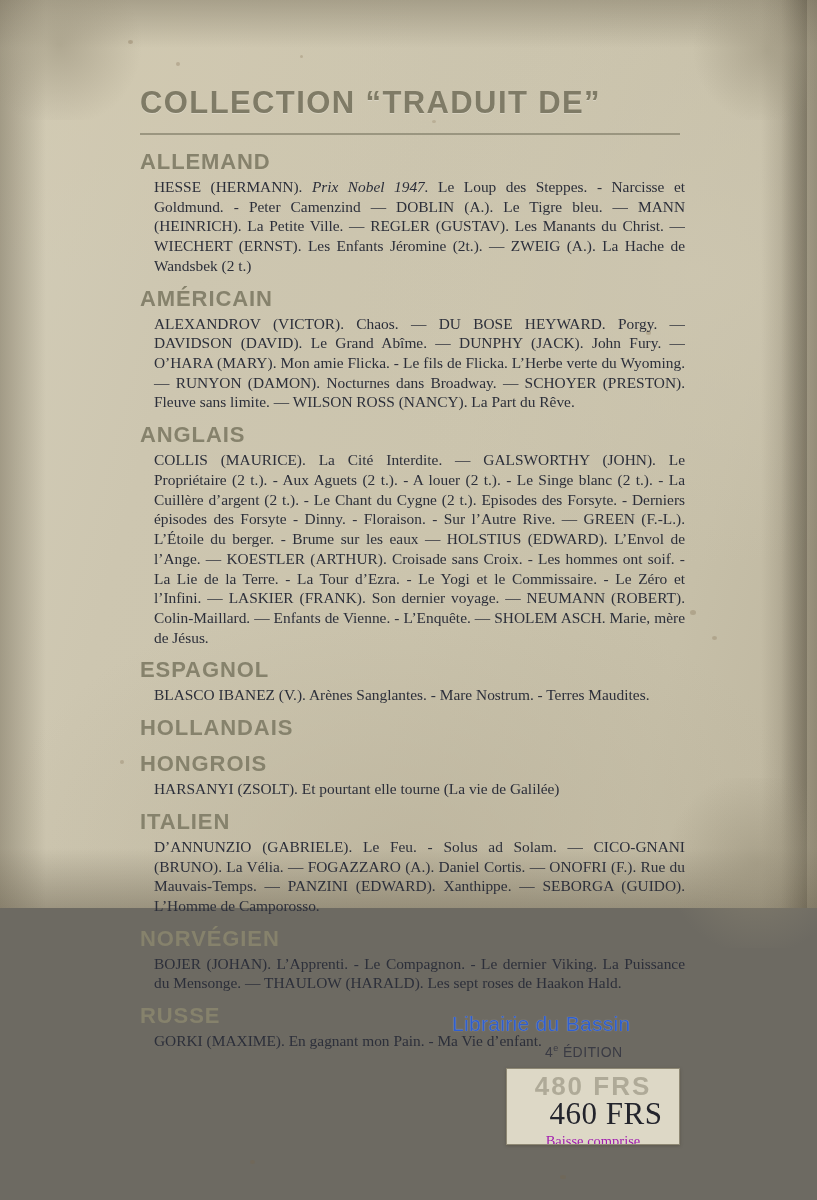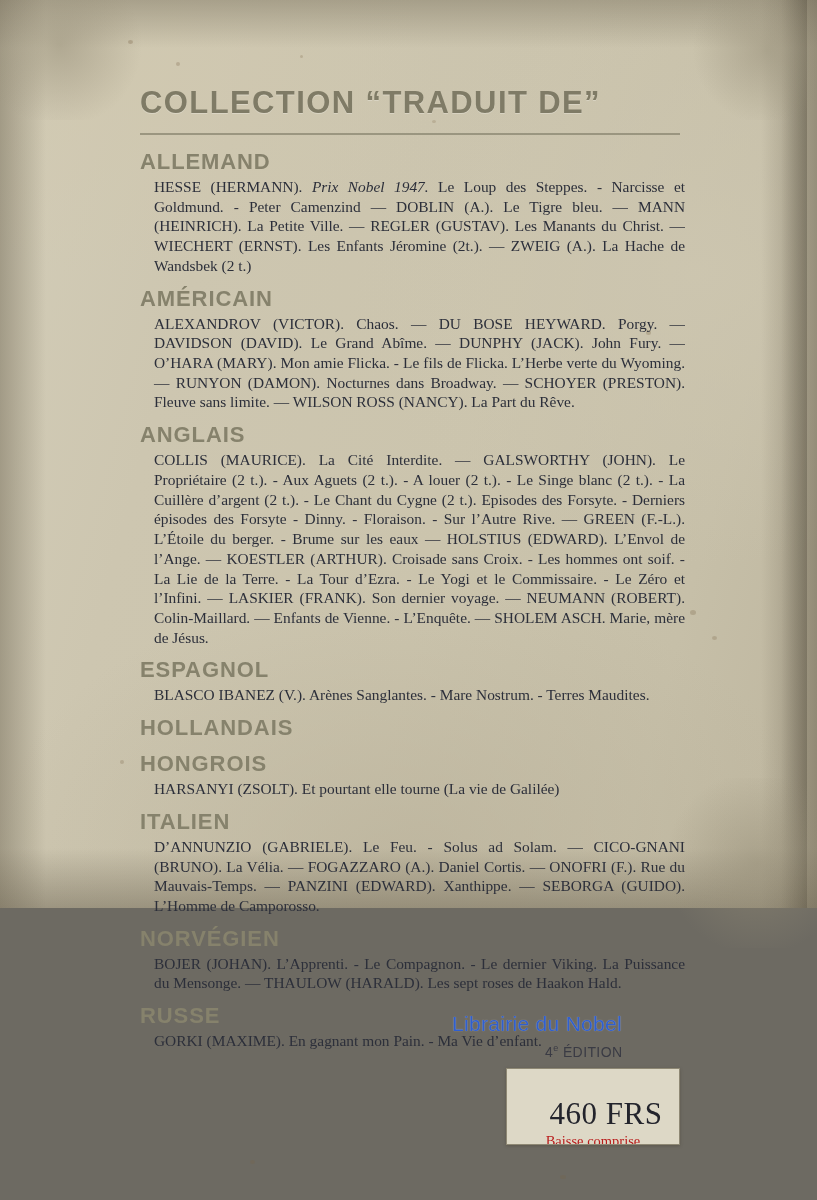--- a/index.html
+++ b/index.html
@@ -139,21 +139,21 @@
     font-family: "Liberation Serif", serif;
     font-size: 31px;
     color: #23242c;
     letter-spacing: 0.5px;
     padding-left: 26px;
   }
   .price-sub {
     position: relative;
     font-family: "Liberation Serif", serif;
     font-size: 14.5px;
-    color: #b91c1c;
+    color: #a21caf;
     margin-top: 1px;
   }
   .price-tl {
     position: relative;
     font-family: "Liberation Serif", serif;
     font-size: 14px;
     color: #2a2b33;
     text-align: right;
     padding-left: 14px;
     margin-top: 1px;
@@ -225,20 +225,21 @@
     <p class="entry">BOJER <span class="sc">(JOHAN)</span>. L’Apprenti. - Le Compagnon. - Le dernier Viking. La Puissance du Mensonge. — THAULOW <span class="sc">(HARALD)</span>. Les sept roses de Haakon Hald.</p>
 
     <div class="lang">RUSSE</div>
     <p class="entry">GORKI <span class="sc">(MAXIME)</span>. En gagnant mon Pain. - Ma Vie d’enfant.</p>
 
   </div>
 
   <div class="edition">4<sup>e</sup> ÉDITION</div>
 
   <div class="price-box">
+    <div class="price-ghost">480 FRS</div>
     <div class="price-main">460 FRS</div>
     <div class="price-sub">Baisse comprise</div>
     <div class="price-tl">+ T. L.</div>
   </div>
 
-  <div class="watermark">Librairie du Nobel</div>
+  <div class="watermark">Librairie du Bassin</div>
 
 </div>
 
 </body></html>

